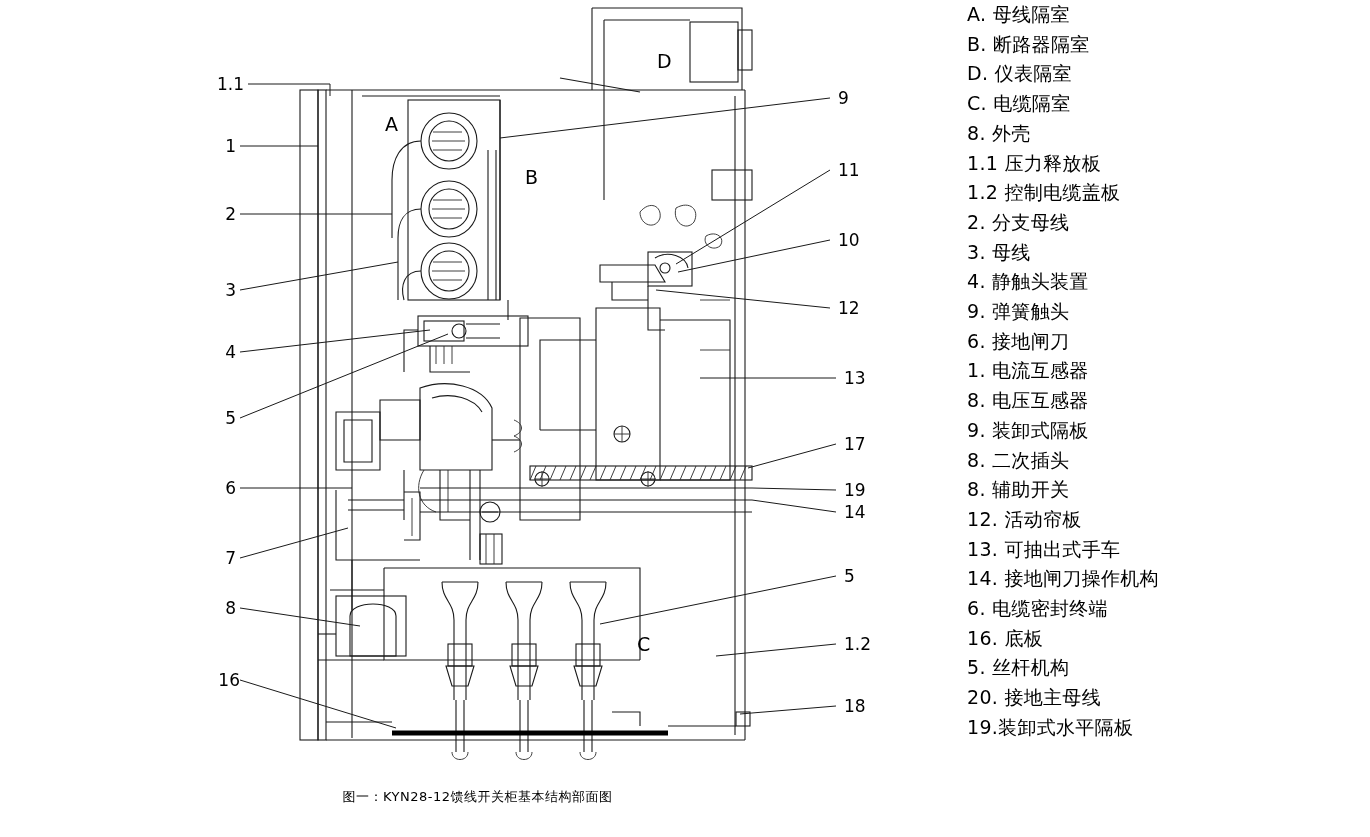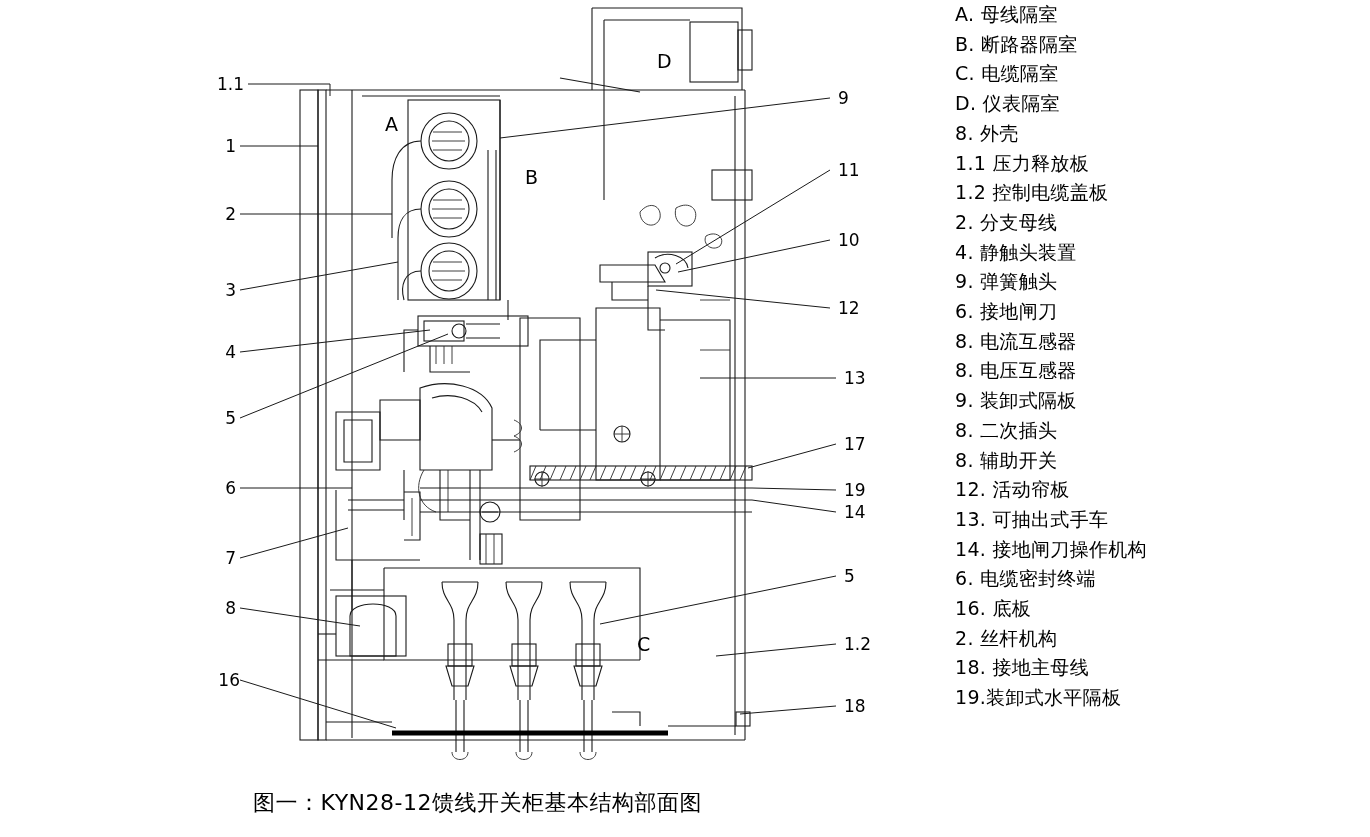--- a/index.html
+++ b/index.html
@@ -23,40 +23,41 @@
     left: 955px;
     top: 0px;
     width: 400px;
     font-size: 19px;
     line-height: 29.7px;
     color: #000000;
   }
   #legend .legend-item {
     white-space: nowrap;
     letter-spacing: 0.3px;
+    margin-left: 12px;
   }
   
   #drawing {
     position: absolute;
     left: 0;
     top: 0;
     width: 955px;
     height: 800px;
   }
   #drawing svg {
     display: block;
   }
   
   #caption {
     position: absolute;
     left: 0;
     top: 788px;
     width: 955px;
     text-align: center;
-    font-size: 22px;
+    font-size: 13px;
     color: #000000;
     letter-spacing: 0.5px;
   }
   .callout-text {
     font-family: "DejaVu Sans", "Liberation Sans", sans-serif;
     font-size: 17px;
     fill: #000000;
   }
   .zone-text {
     font-family: "DejaVu Sans", "Liberation Sans", sans-serif;
@@ -325,39 +326,40 @@
         <text class="callout-text" x="844" y="650">1.2</text>
         <text class="callout-text" x="844" y="712">18</text>
       </g>
 
     </svg>
   </div>
 
   <div id="legend">
     <div class="legend-item">A. 母线隔室</div>
     <div class="legend-item">B. 断路器隔室</div>
+    <div class="legend-item">D. 仪表隔室</div>
     <div class="legend-item">C. 电缆隔室</div>
-    <div class="legend-item">D. 仪表隔室</div>
     <div class="legend-item">8. 外壳</div>
     <div class="legend-item">1.1 压力释放板</div>
     <div class="legend-item">1.2 控制电缆盖板</div>
     <div class="legend-item">2. 分支母线</div>
+    <div class="legend-item">3. 母线</div>
     <div class="legend-item">4. 静触头装置</div>
     <div class="legend-item">9. 弹簧触头</div>
     <div class="legend-item">6. 接地闸刀</div>
-    <div class="legend-item">8. 电流互感器</div>
+    <div class="legend-item">1. 电流互感器</div>
     <div class="legend-item">8. 电压互感器</div>
     <div class="legend-item">9. 装卸式隔板</div>
     <div class="legend-item">8. 二次插头</div>
     <div class="legend-item">8. 辅助开关</div>
     <div class="legend-item">12. 活动帘板</div>
     <div class="legend-item">13. 可抽出式手车</div>
     <div class="legend-item">14. 接地闸刀操作机构</div>
     <div class="legend-item">6. 电缆密封终端</div>
     <div class="legend-item">16. 底板</div>
-    <div class="legend-item">2. 丝杆机构</div>
-    <div class="legend-item">18. 接地主母线</div>
+    <div class="legend-item">5. 丝杆机构</div>
+    <div class="legend-item">20. 接地主母线</div>
     <div class="legend-item">19.装卸式水平隔板</div>
   </div>
 
   <div id="caption">图一：KYN28-12馈线开关柜基本结构部面图</div>
 
 </div>
 
 </body></html>

